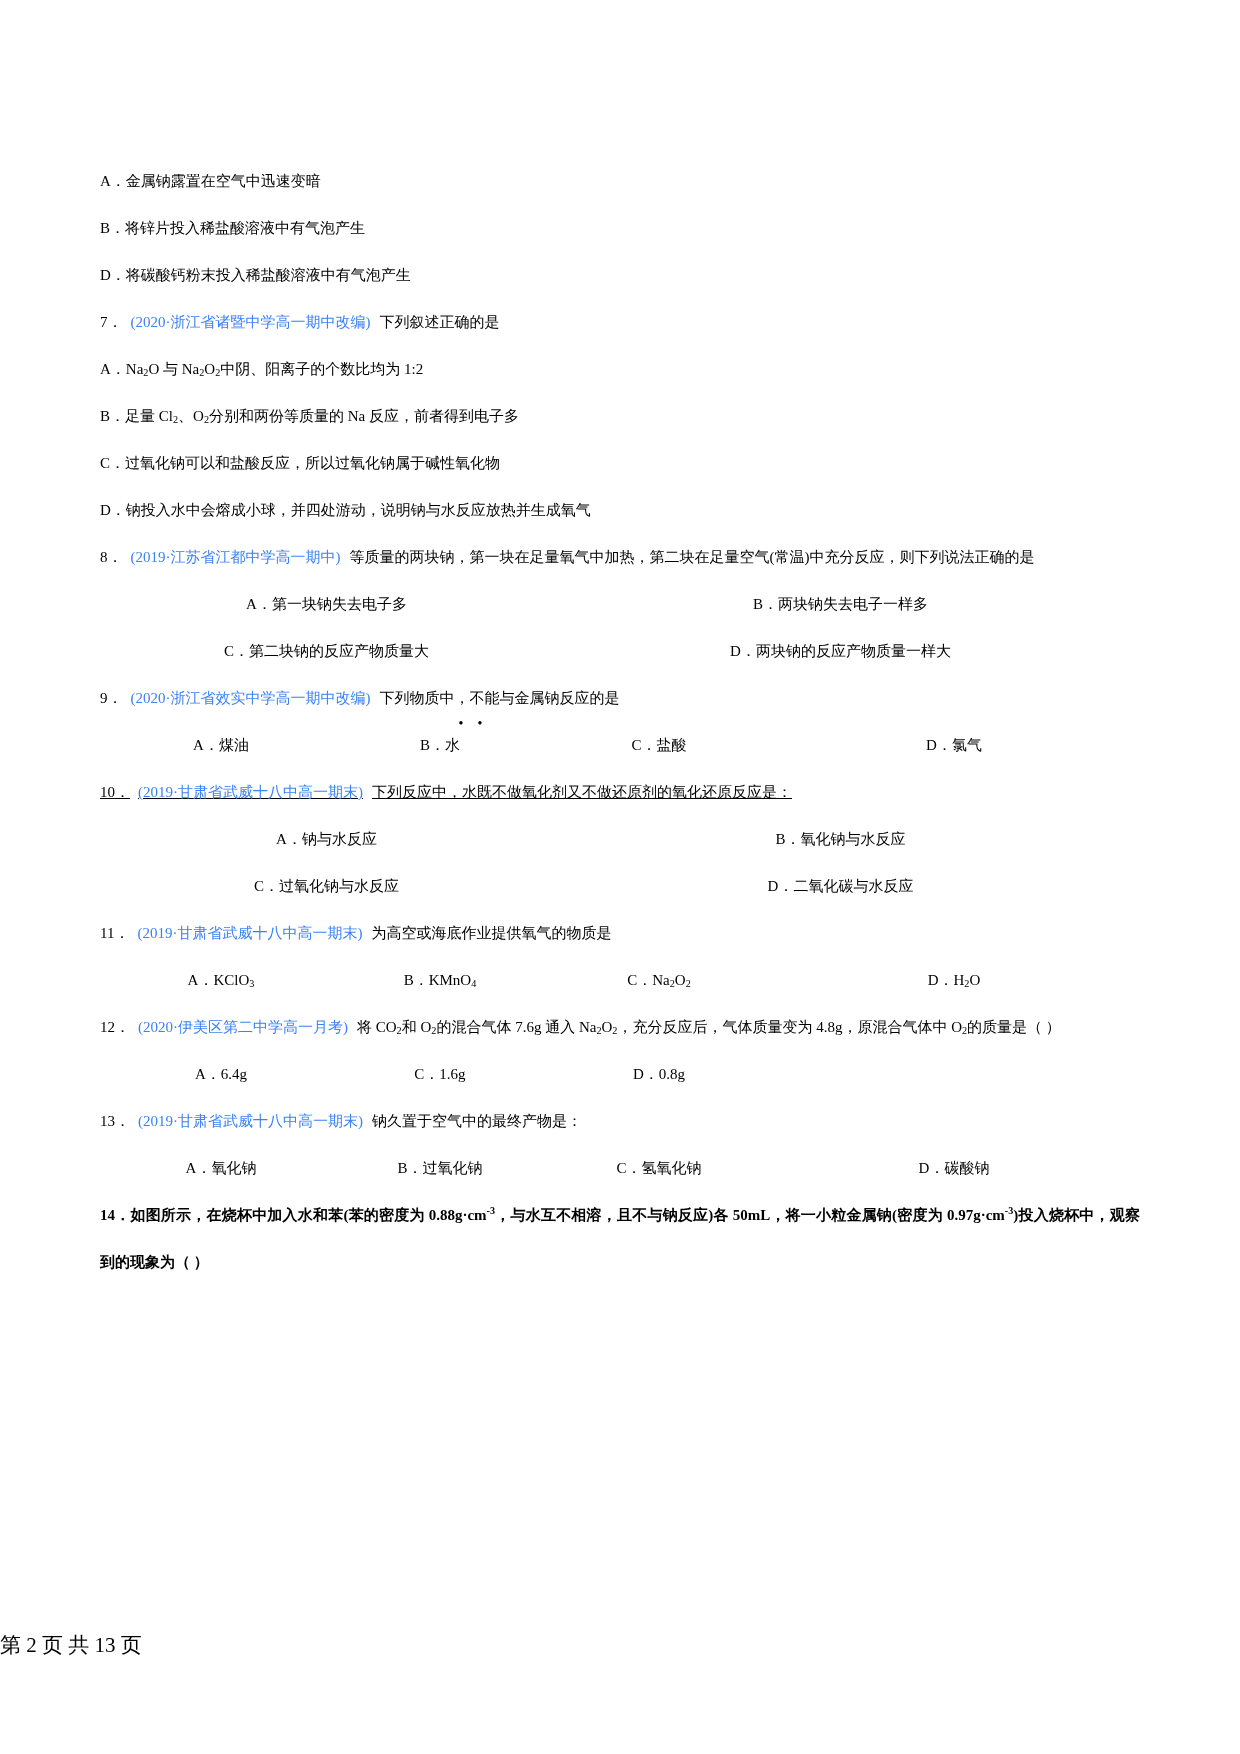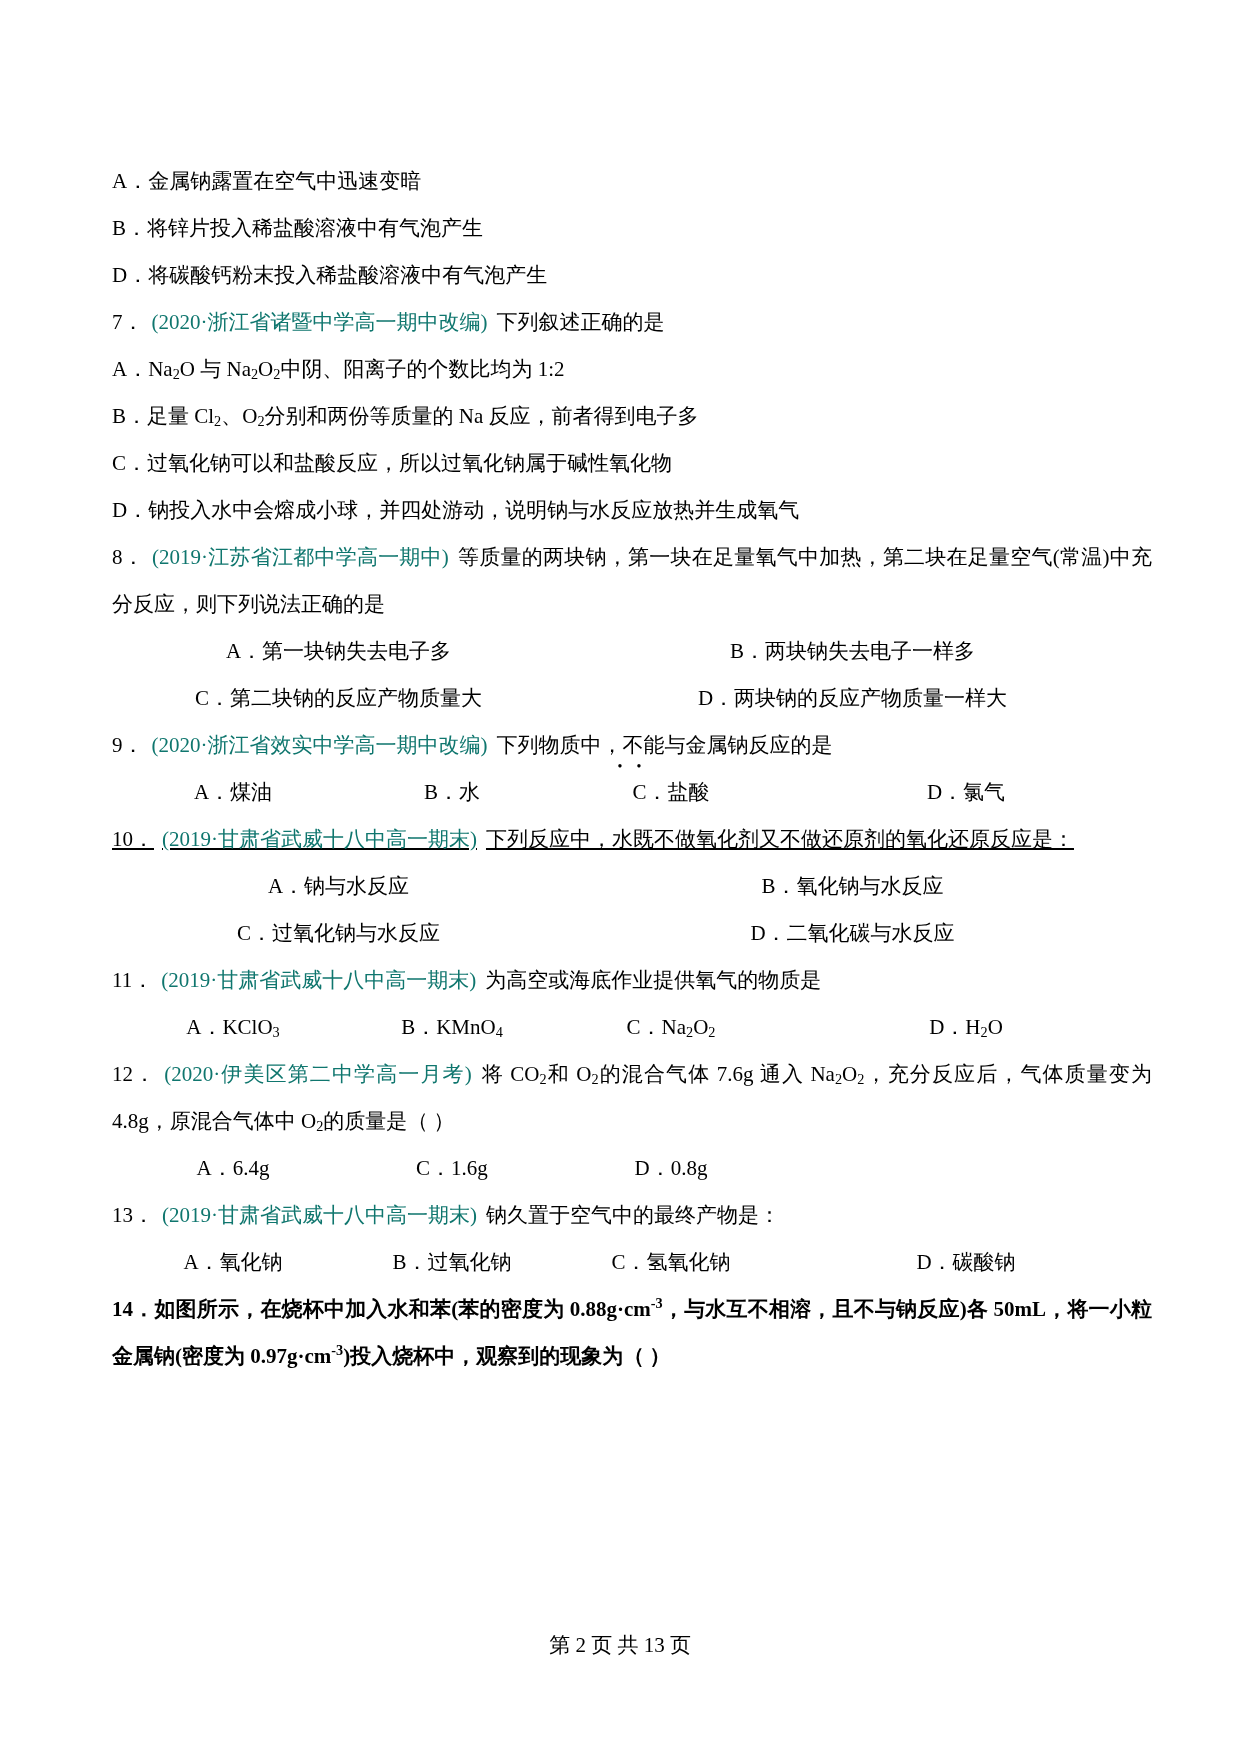--- a/index.html
+++ b/index.html
@@ -12,30 +12,30 @@
     width: 1240px;
     height: 1754px;
     background: #ffffff;
     overflow: hidden;
     font-family: "Liberation Serif", "DejaVu Serif", serif;
     color: #000000;
   }
   .content {
     position: absolute;
     top: 158px;
-    left: 112px;
+    left: 100px;
     width: 1040px;
-    font-size: 21px;
+    font-size: 15px;
     line-height: 47px;
   }
   p.line, div.row { margin: 0; text-align: center; }
   p.line { text-align: justify; }
   .qnum { padding-right: 8px; }
   .qnum.tight { padding-right: 0; }
-  .src { color: #0f766e; }
+  .src { color: #3b82f6; }
   .stem { padding-left: 9px; }
   sub { font-size: 0.68em; vertical-align: -0.22em; line-height: 0; }
   sup { font-size: 0.68em; vertical-align: 0.55em; line-height: 0; }
   .row { display: grid; padding-left: 12px; }
   .cols2 { grid-template-columns: 429px auto; }
   .cols4 { grid-template-columns: 218px 220px 218px auto; }
   .q9  { margin-top: 22px; }
   .q10 { margin-top: 16px; text-decoration: underline; }
   .q13 { margin-top: 10px; }
   .q14 { margin-top: 4px; font-weight: bold; }
@@ -50,21 +50,21 @@
     letter-spacing: 14px;
     font-size: 14px;
     line-height: 1;
     color: #000;
   }
   .footer {
     position: absolute;
     top: 1630px;
     left: 0;
     width: 100%;
-    text-align: center;
+    text-align: left;
     font-size: 21px;
     line-height: 30px;
   }
 </style>
 </head>
 <body>
 
 <div class="page">
   <div class="content">
 

